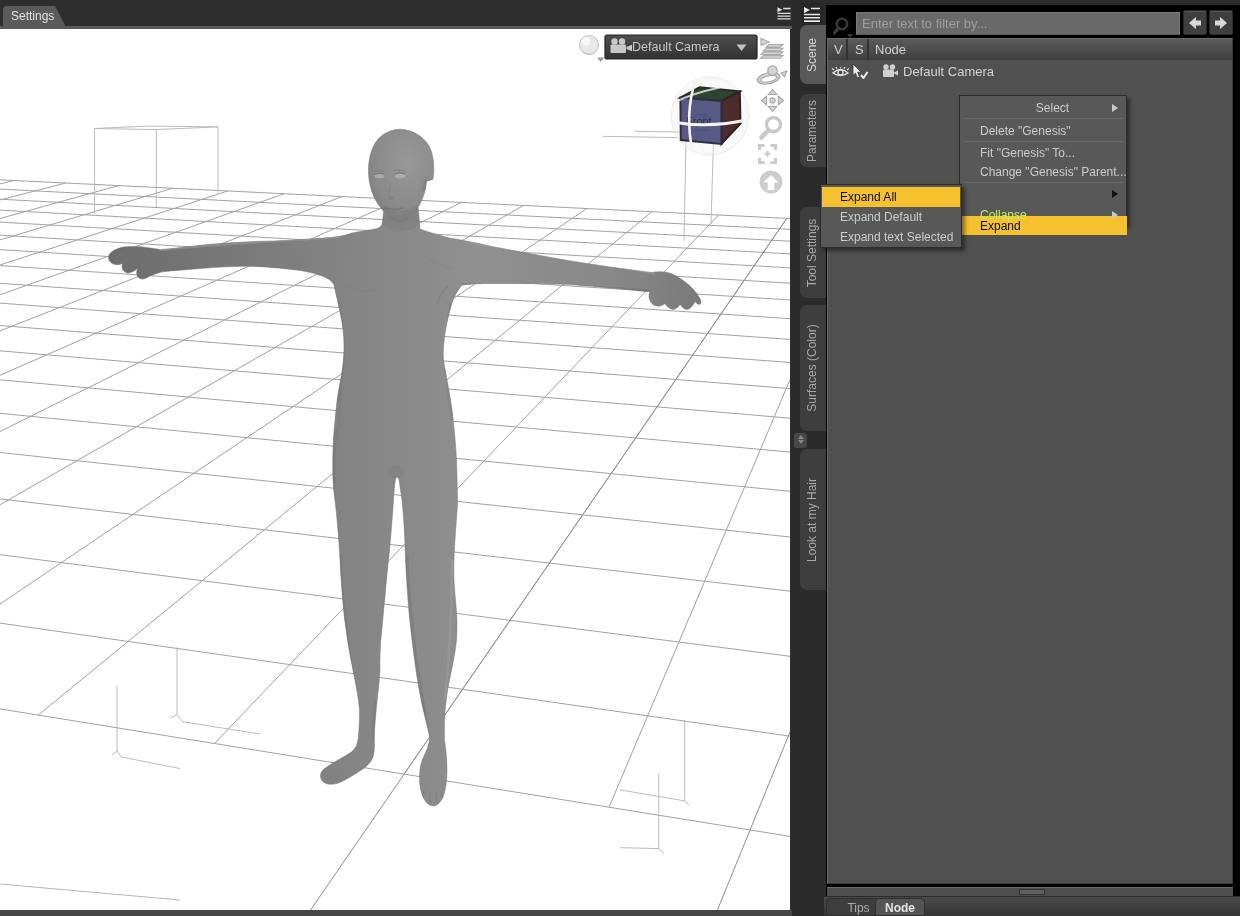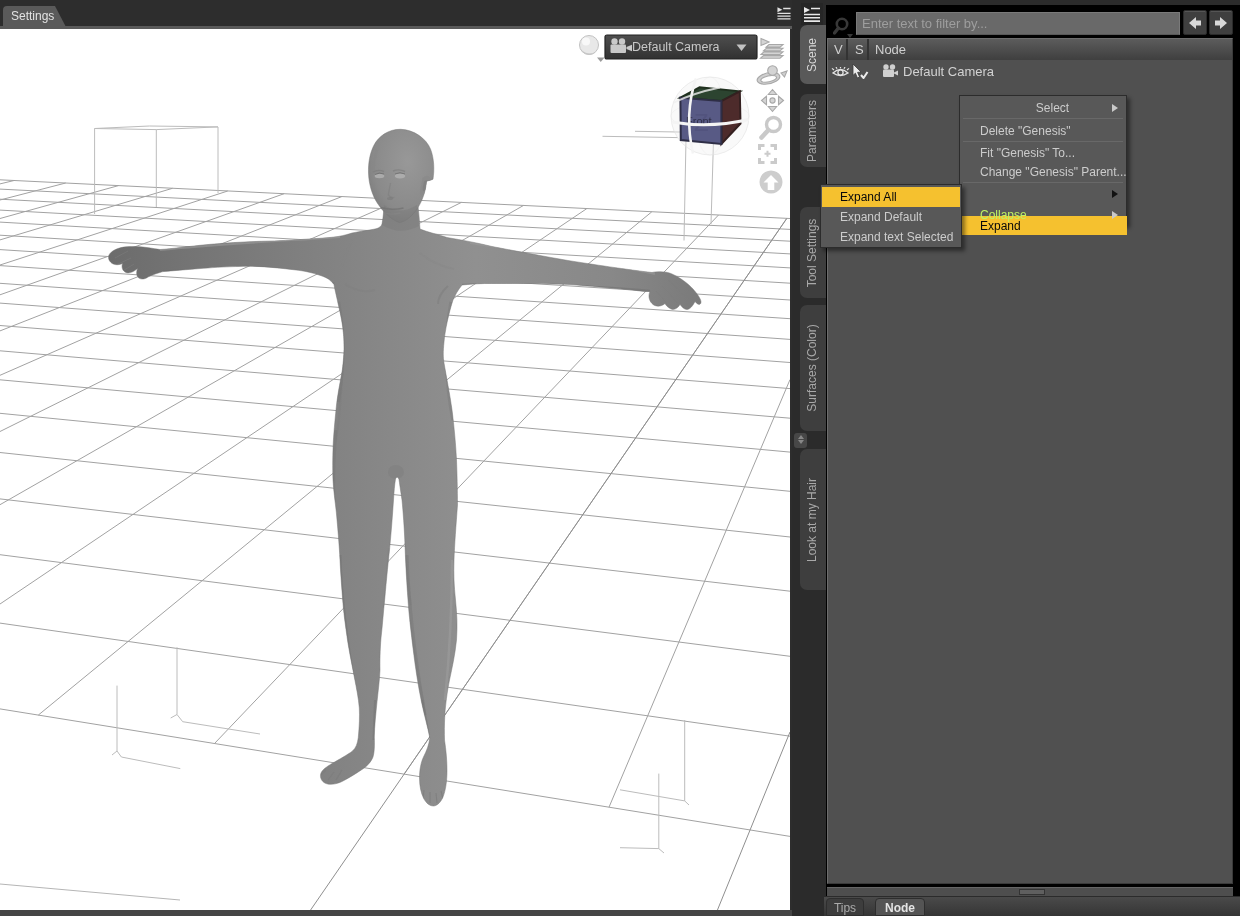--- a/index.html
+++ b/index.html
@@ -308,21 +308,21 @@
               </g>
             </svg></div>
         <div class="abs nw" style="left:75px;top:3px;font-size:13px;color:#d2d2d2;">Default Camera</div>
       </div>
     </div>
     <div class="abs" style="left:1px;top:882px;width:406px;height:9px;background:#4e4e4e;border-top:1px solid #666;">
       <div class="abs" style="left:192px;top:1px;width:26px;height:6px;background:#5f5f5f;border:1px solid #333;"></div>
     </div>
   </div>
   <div class="abs" style="left:32px;top:897px;width:416px;height:19px;background:linear-gradient(#4a4a4a,#353535);">
-    <div class="abs nw" style="left:2px;top:1px;width:38px;height:18px;background:#3d3d3d;border-radius:4px 4px 0 0;border:1px solid #2e2e2e;color:#ababab;font-size:12px;text-align:center;padding-top:2px;">Tips</div>
+    <div class="abs nw" style="left:2px;top:1px;width:65px;height:18px;background:#3d3d3d;border-radius:4px 4px 0 0;border:1px solid #2e2e2e;color:#ababab;font-size:12px;text-align:center;padding-top:2px;">Tips</div>
     <div class="abs nw" style="left:51px;top:1px;width:50px;height:18px;background:#545454;border-radius:4px 4px 0 0;border:1px solid #2e2e2e;color:#e4e4e4;font-size:12px;font-weight:bold;text-align:center;padding-top:2px;">Node</div>
   </div>
   <div class="abs" style="left:2px;top:433px;width:13px;height:15px;background:#474747;border-radius:3px;">
     <div style="width:0;height:0;border-left:3px solid transparent;border-right:3px solid transparent;border-bottom:4px solid #888;margin:2px auto 1px;"></div>
     <div style="width:0;height:0;border-left:3px solid transparent;border-right:3px solid transparent;border-top:4px solid #888;margin:0 auto;"></div>
   </div>
 </div>
 
 <div class="abs" style="left:959px;top:95px;width:168px;height:130px;background:#585858;border:1px solid #2c2c2c;box-shadow:3px 3px 4px rgba(0,0,0,0.45);z-index:40;">
   <div class="abs nw" style="left:1px;top:2px;width:164px;height:19px;color:#cccccc;font-size:12px;padding:3px 0 0 19px;text-align:center;">Select</div>

